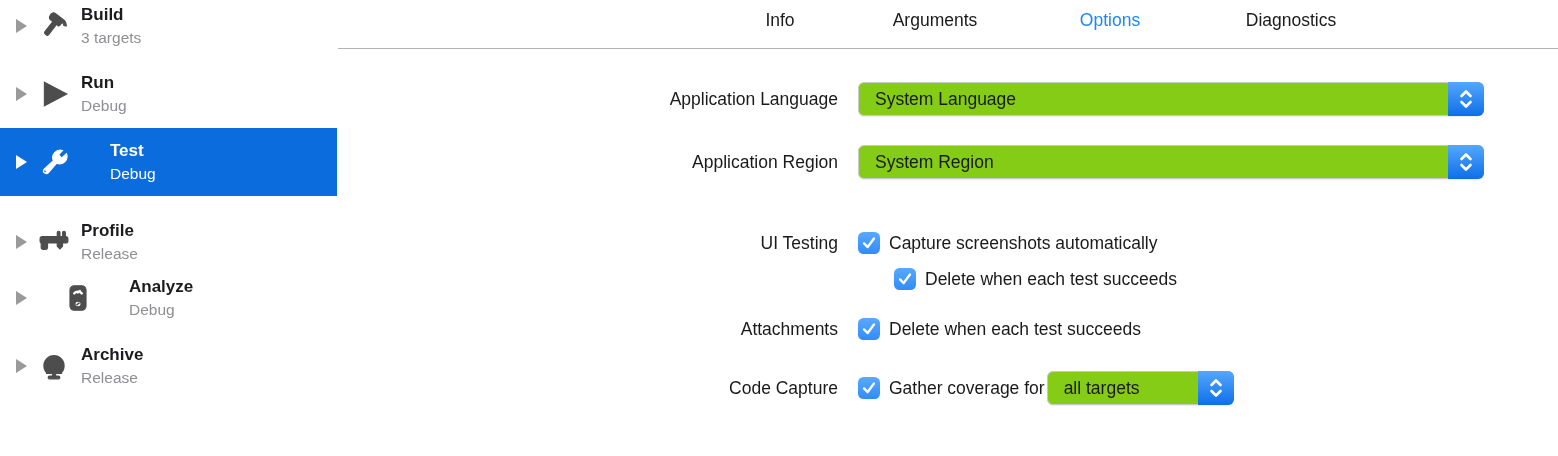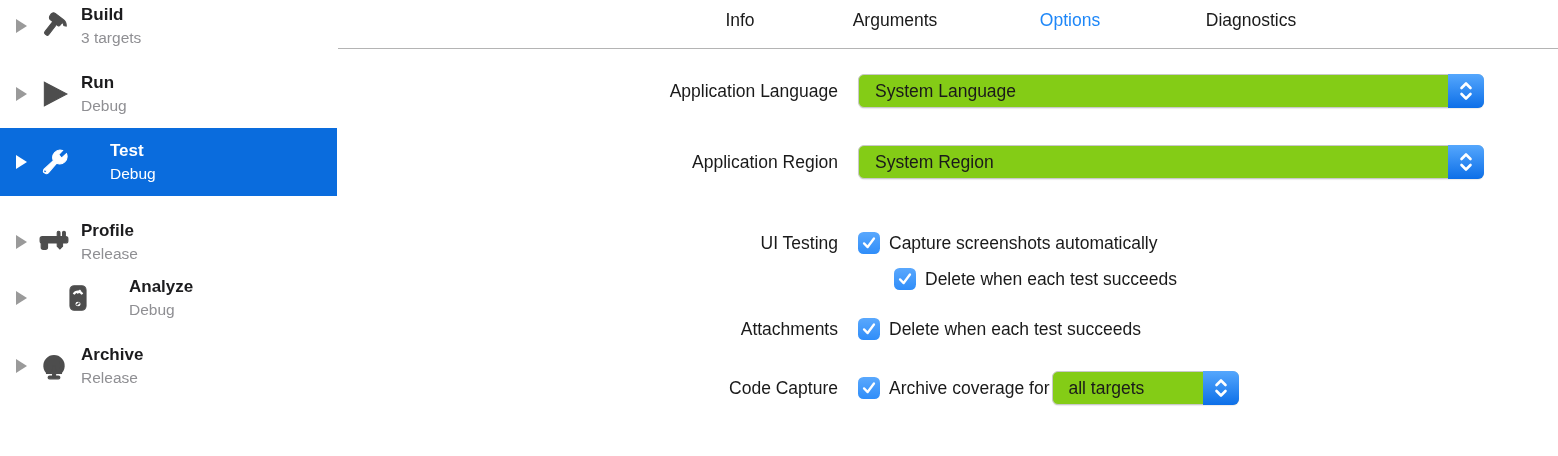--- a/index.html
+++ b/index.html
@@ -17,21 +17,21 @@
   .phase-icon .glyph { fill:#4d4d4d; stroke:#4d4d4d; }
   .selected .phase-icon .glyph { fill:#ffffff; stroke:#ffffff; }
   .phase-text { display:flex; flex-direction:column; line-height:1.25; }
   .phase-title { font-size:17px; font-weight:bold; color:#1c1c1e; }
   .phase-sub { font-size:15.5px; color:#8f8f93; margin-top:3px; }
   .selected .phase-title, .selected .phase-sub { color:#ffffff;margin-left:29px; }
 
   
   .content { position:absolute; left:338px; top:0; right:0; height:456px; background:#fff; }
   .tabbar { position:absolute; left:0; top:0; right:0; height:49px; border-bottom:1px solid #b4b4b4; }
-  .tab { position:absolute; top:10px; transform:translateX(-50%); font-size:17.5px; color:#1a1a1a; cursor:default; white-space:nowrap; }
+  .tab { position:absolute; top:10px; transform:translateX(-50%); font-size:17.5px; color:#1a1a1a; cursor:default; white-space:nowrap;margin-left:40px; }
   .tab.selected { color:#1e87f8; }
   .tab-info { left:402px; } .tab-args { left:557px; } .tab-options { left:732px; } .tab-diag { left:913px; }
 
   .form-row { position:absolute; left:0; display:flex; align-items:center; }
   .form-label { width:500px; text-align:right; font-size:17.5px; color:#1a1a1a; flex:0 0 auto; }
   .ctl-gap { width:20px; flex:0 0 auto; }
 
   
   .popup { position:relative; height:34px; background:#84cc16; border:1px solid #c9c9c9; border-radius:6px; box-shadow:0 1px 1px rgba(0,0,0,0.08); display:flex; align-items:center; }
   .popup-text { font-size:17.5px; color:#1a1a1a; padding-left:16px; white-space:nowrap; }
@@ -152,21 +152,21 @@
 
   <div class="content">
 
     <div class="tabbar">
       <span class="tab tab-info">Info</span>
       <span class="tab tab-args">Arguments</span>
       <span class="tab tab-options selected">Options</span>
       <span class="tab tab-diag">Diagnostics</span>
     </div>
 
-    <div class="form-row" style="top:74px; height:34px;">
+    <div class="form-row" style="top:82px; height:34px;">
       <span class="form-label">Application Language</span>
       <span class="ctl-gap"></span>
       <div class="popup popup-wide">
         <span class="popup-text">System Language</span>
         <span class="popup-cap">
           <svg width="18" height="24" viewBox="0 0 18 24" fill="none" stroke="#fff" stroke-width="2.6" stroke-linecap="round" stroke-linejoin="round">
               <polyline points="4.5,9 9,4.5 13.5,9"></polyline>
               <polyline points="4.5,15 9,19.5 13.5,15"></polyline>
             </svg>
         </span>
@@ -219,21 +219,21 @@
     </div>
 
     <div class="form-row" style="top:371px; height:34px;">
       <span class="form-label">Code Capture</span>
       <span class="ctl-gap"></span>
       <span class="checkbox">
         <svg width="18" height="18" viewBox="0 0 20 20" fill="none" stroke="#fff" stroke-width="2.6" stroke-linecap="round" stroke-linejoin="round">
             <polyline points="4.5,10.5 8.5,14.5 15.5,5"></polyline>
           </svg>
       </span>
-      <span class="check-label">Archive coverage for</span>
+      <span class="check-label">Gather coverage for</span>
       <div class="popup popup-small">
         <span class="popup-text">all targets</span>
         <span class="popup-cap">
           <svg width="18" height="24" viewBox="0 0 18 24" fill="none" stroke="#fff" stroke-width="2.6" stroke-linecap="round" stroke-linejoin="round">
               <polyline points="4.5,9 9,4.5 13.5,9"></polyline>
               <polyline points="4.5,15 9,19.5 13.5,15"></polyline>
             </svg>
         </span>
       </div>
     </div>

